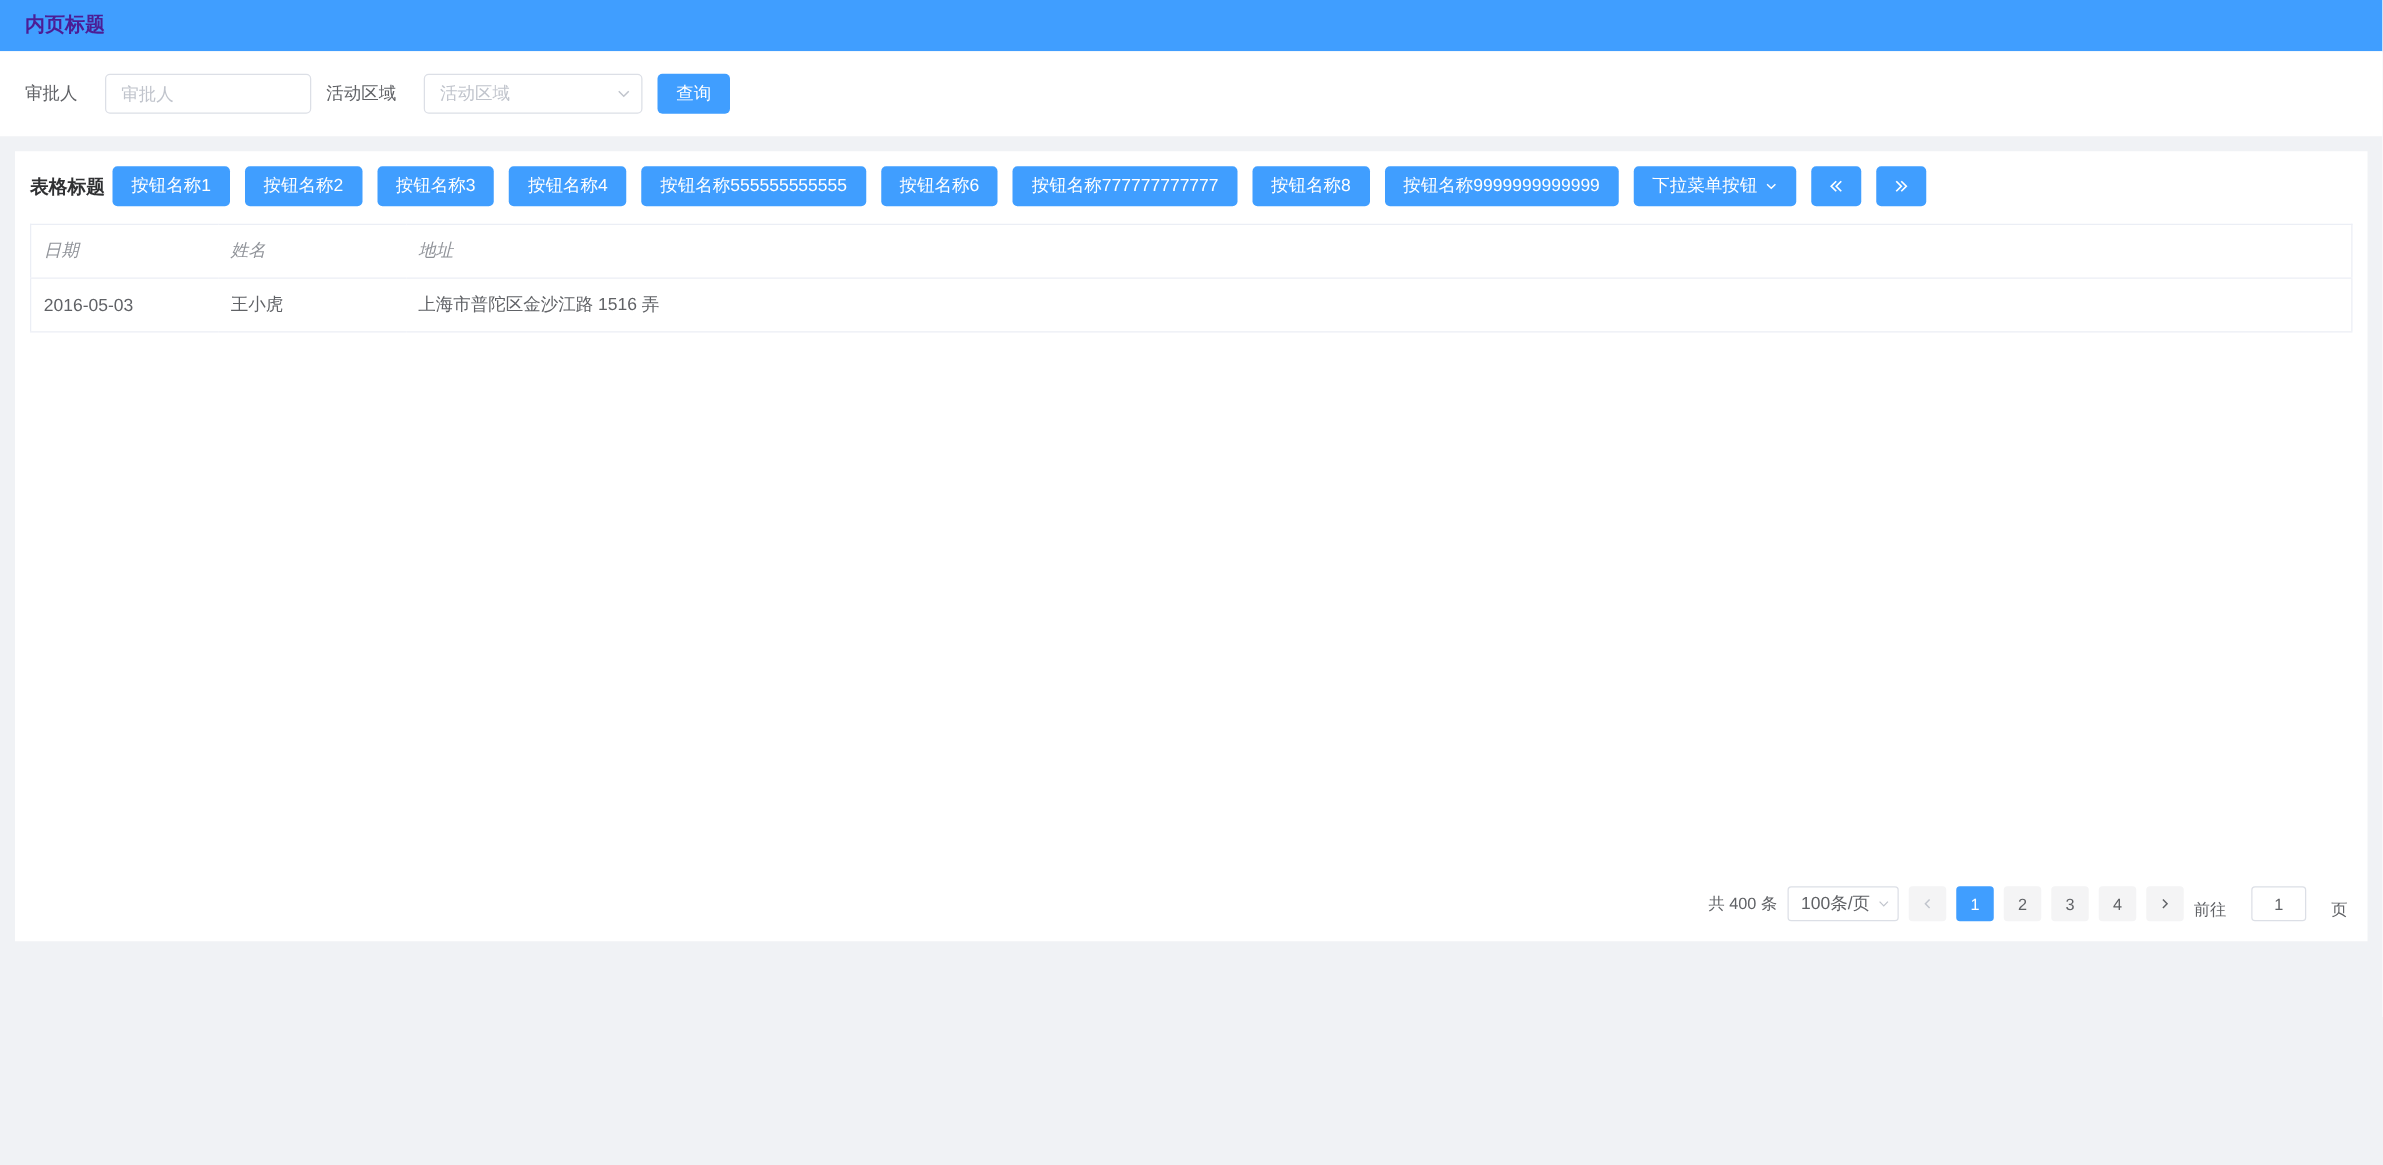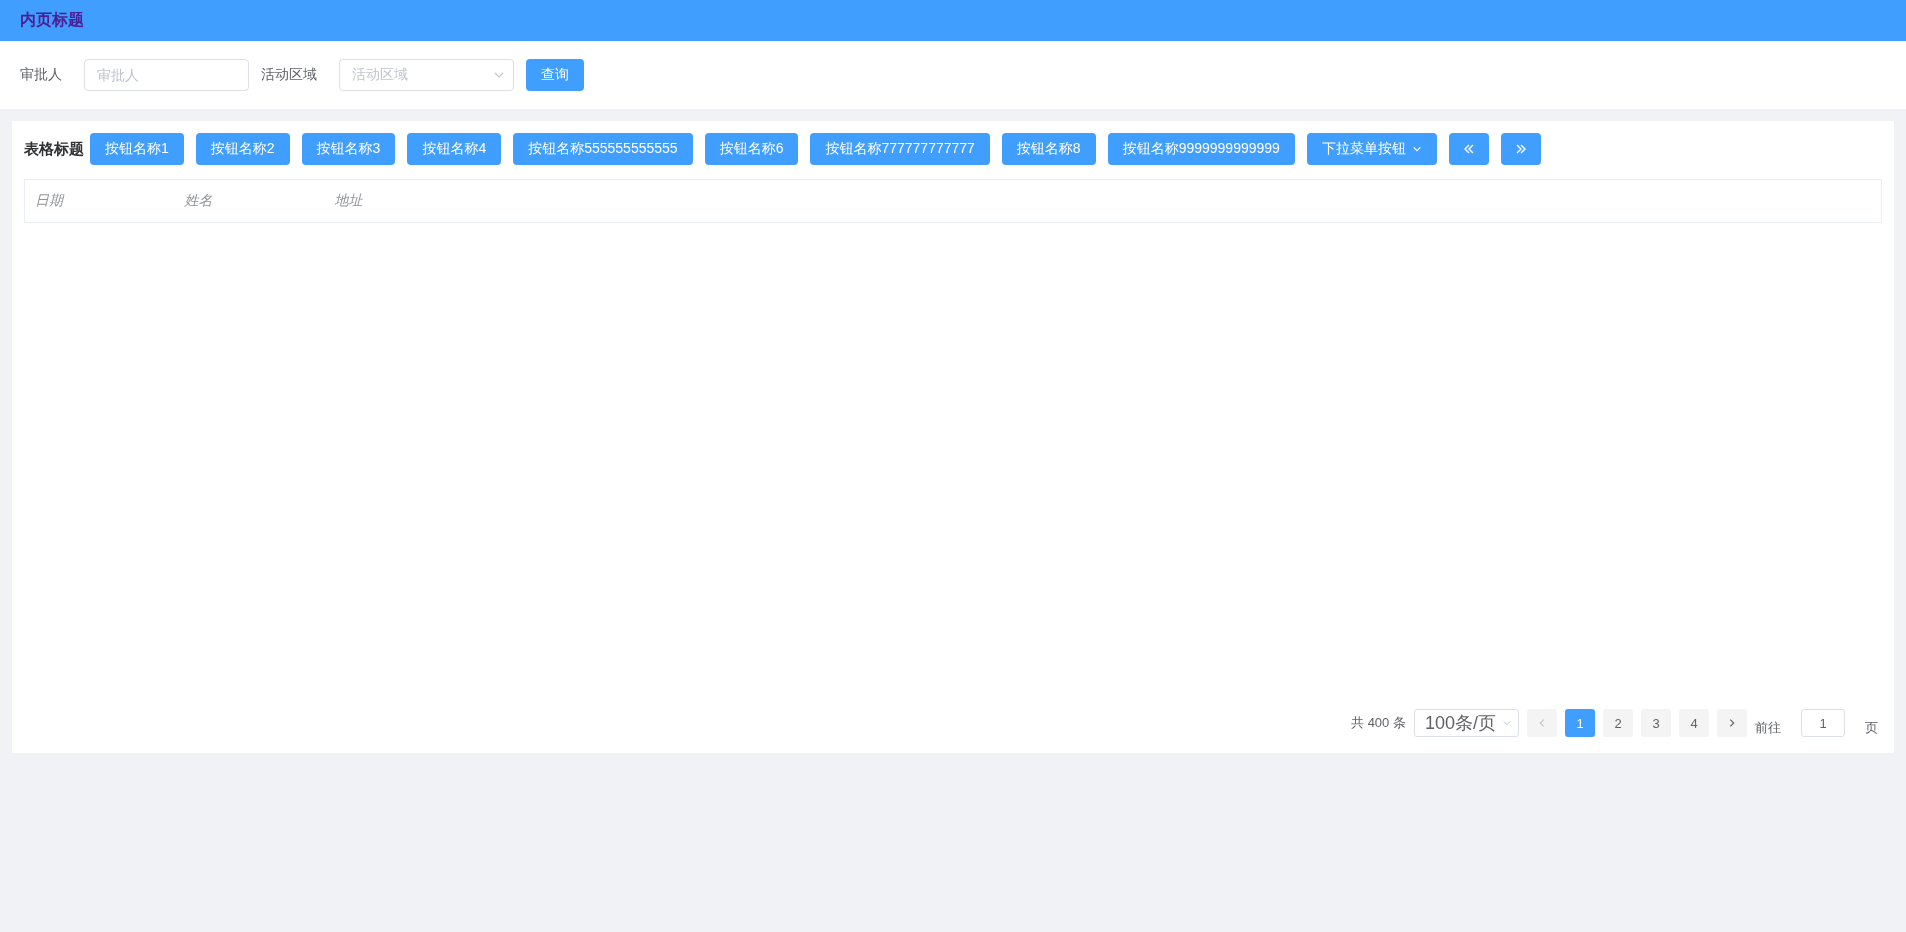--- a/index.html
+++ b/index.html
@@ -130,21 +130,21 @@
   gap: 8px;
   padding: 10px 4px 4px;
   font-size: 13px;
   color: #606266;
 }
 .pag-select {
   height: 28px;
   border: 1px solid #dcdfe6;
   border-radius: 3px;
   padding: 0 22px 0 10px;
-  font-size: 18px;
+  font-size: 14px;
   color: #606266;
   position: relative;
   display: flex;
   align-items: center;
   cursor: pointer;
   background: #fff;
 }
 .pag-select .caret {
   position: absolute;
   right: 6px;
@@ -251,20 +251,25 @@
   <div class="table-body-wrap">
     <table class="table">
       <thead>
         <tr>
           <th class="col-date">日期</th>
           <th class="col-name">姓名</th>
           <th>地址</th>
         </tr>
       </thead>
       <tbody id="tbody">
+          <tr>
+            <td class="col-date">2016-05-03</td>
+            <td class="col-name">王小虎</td>
+            <td>上海市普陀区金沙江路 1516 弄</td>
+          </tr>
         </tbody>
     </table>
   </div>
 
   <div class="pagination">
     <span>共 400 条</span>
     <div class="pag-select">
       <span>100条/页</span>
       <span class="caret">
         <svg width="10" height="10" viewBox="0 0 12 12">

